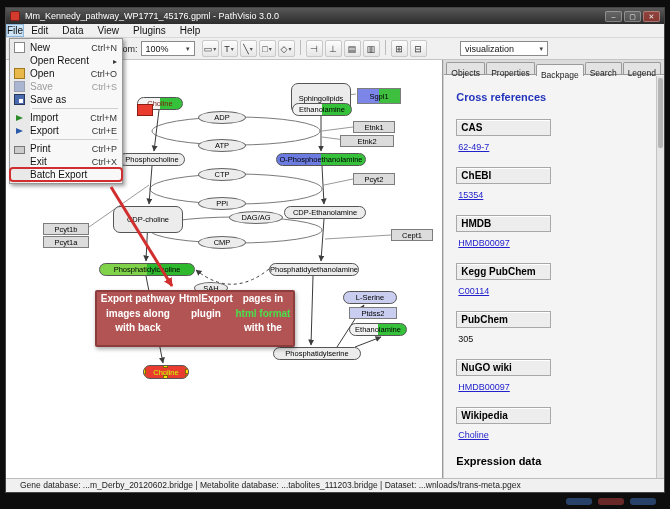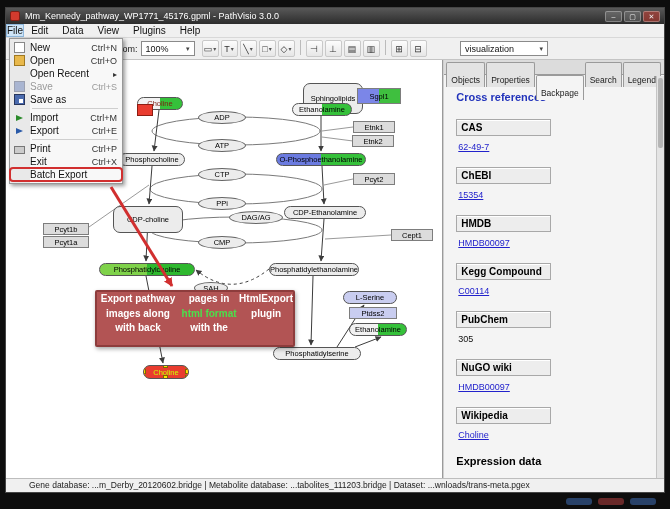--- a/index.html
+++ b/index.html
@@ -49,37 +49,37 @@
       font-size:7.5px; color:#000; white-space:nowrap; overflow:hidden; z-index:2; }
   .pn-met { background:#ececec; border:1px solid #555; border-radius:7px; }
   .pn-gene { background:#dcdcdc; border:1px solid #7d7d7d; }
   .pn-ellipse { background:#ececec; border:1px solid #666; border-radius:50%; }
   .pn-redbox { background:#e93c2f; border:1px solid #8d1d12; }
   .handle { position:absolute; width:5px; height:5px; background:#ffe400; border:1px solid #7a6a00; z-index:4; }
 
   
   #panel { flex:1; background:#f4f4f4; position:relative; border-left:1px solid #cfcfcf; }
   #panel-tabs { display:flex; background:#dcdcdc; border-bottom:1px solid #9a9a9a; padding:2px 2px 0 2px; height:15px; }
-  .tab { font-size:8.5px; padding:12px 4px; background:#e3e3e3; border:1px solid #9a9a9a; border-bottom:none; margin-right:1px; color:#222;
+  .tab { font-size:8.5px; padding:5px 4px; background:#e3e3e3; border:1px solid #9a9a9a; border-bottom:none; margin-right:1px; color:#222;
          border-radius:2px 2px 0 0; }
-  .tab.active { background:#f4f4f4; position:relative; top:13px; }
+  .tab.active { background:#f4f4f4; position:relative; top:2px; }
   #panel-body { padding:10px 12px; }
   #bp-heading { color:#2233bb; font-weight:bold; font-size:11px; margin:6px 0 16px 0; }
   .bp-sec { margin-bottom:13px; }
   .bp-head { width:95px; background:#ededed; border:1px solid #a8a8a8; padding:2px 4px; font-weight:bold; font-size:10px; color:#000;
              box-shadow:0 1px 0 #fff inset; }
   .bp-link { display:inline-block; margin:5px 0 0 2px; color:#2222cc; text-decoration:underline; font-size:9px; }
   .bp-val { display:inline-block; margin:5px 0 0 2px; color:#111; font-size:9px; }
   #bp-footer { font-weight:bold; font-size:11px; color:#000; margin-top:4px; }
   #panel-scrollbar { position:absolute; right:0; top:16px; bottom:0; width:8px; background:#e4e4e4; border-left:1px solid #c4c4c4; }
   #panel-scroll-thumb { position:absolute; top:2px; left:1px; width:5px; height:70px; background:#b5b5b5; border-radius:2px; }
 
   
   #statusbar { position:absolute; left:0; right:0; bottom:0; height:14px; background:#f0f0f0; border-top:1px solid #bdbdbd;
-               font-size:8.5px; color:#222; padding:1px 23px; white-space:nowrap; overflow:hidden; }
+               font-size:8.5px; color:#222; padding:1px 14px; white-space:nowrap; overflow:hidden; }
 
   
   #file-menu { position:absolute; left:3px; top:30px; width:114px; background:linear-gradient(90deg,#e9e9e9 20px,#f8f8f8 20px);
                border:1px solid #979797; box-shadow:2px 2px 4px rgba(0,0,0,.4); z-index:40; padding:2px 0; }
   .fm-row { display:flex; align-items:center; height:13px; padding:0 5px 0 2px; font-size:10px; color:#111; position:relative; }
   .fm-row.disabled { color:#9a9a9a; }
   .fm-row.highlighted { outline:2px solid #d12f2f; outline-offset:-1px; border-radius:3px; }
   .fm-label { flex:1; }
   .fm-short { font-size:9px; color:#333; margin-left:0; }
   .fm-row.disabled .fm-short { color:#9a9a9a; }
@@ -187,29 +187,29 @@
               <line class="edge" x1="348" y1="280" x2="374" y2="270" marker-end="url(#arr)"></line>
               <line class="edge thin" x1="82" y1="160" x2="142" y2="118"></line>
               <line class="edge thin" x1="346" y1="60" x2="315" y2="64"></line>
               <line class="edge thin" x1="346" y1="74" x2="315" y2="70"></line>
               <line class="edge thin" x1="346" y1="112" x2="317" y2="118"></line>
               <line class="edge thin" x1="384" y1="168" x2="318" y2="172"></line>
               <line class="edge thin" x1="349" y1="27" x2="314" y2="31"></line>
             </g>
         </svg>
         <div id="pathway-nodes">
-            <div class="pnode pn-met" style="left: 296px; top: 16px; width: 60px; height: 31px;">Sphingolipids</div>
+            <div class="pnode pn-met" style="left: 284px; top: 16px; width: 60px; height: 31px;">Sphingolipids</div>
             <div class="pnode pn-gene" style="left: 350px; top: 21px; width: 44px; height: 16px; background: linear-gradient(90deg, rgb(123, 134, 232) 50%, rgb(63, 191, 63) 50%);">Sgpl1</div>
             <div class="pnode pn-met" style="left: 130px; top: 30px; width: 46px; height: 13px; background: linear-gradient(90deg, rgb(242, 242, 242) 50%, rgb(53, 193, 58) 50%); color: rgb(125, 29, 18);">Choline</div>
             <div class="pnode pn-redbox" style="left: 130px; top: 37px; width: 16px; height: 12px;"></div>
             <div class="pnode pn-met" style="left: 285px; top: 36px; width: 60px; height: 13px; background: linear-gradient(90deg, rgb(242, 242, 242) 50%, rgb(53, 193, 58) 50%);">Ethanolamine</div>
             <div class="pnode pn-ellipse" style="left: 191px; top: 44px; width: 48px; height: 13px;">ADP</div>
             <div class="pnode pn-gene" style="left: 346px; top: 54px; width: 42px; height: 12px;">Etnk1</div>
             <div class="pnode pn-ellipse" style="left: 191px; top: 72px; width: 48px; height: 13px;">ATP</div>
-            <div class="pnode pn-gene" style="left: 345px; top: 68px; width: 42px; height: 12px;">Etnk2</div>
+            <div class="pnode pn-gene" style="left: 333px; top: 68px; width: 54px; height: 12px;">Etnk2</div>
             <div class="pnode pn-met" style="left: 112px; top: 86px; width: 66px; height: 13px;">Phosphocholine</div>
             <div class="pnode pn-met" style="left: 269px; top: 86px; width: 90px; height: 13px; background: linear-gradient(90deg, rgb(107, 123, 224) 50%, rgb(53, 193, 58) 50%);">O-Phosphoethanolamine</div>
             <div class="pnode pn-ellipse" style="left: 191px; top: 101px; width: 48px; height: 13px;">CTP</div>
             <div class="pnode pn-gene" style="left: 346px; top: 106px; width: 42px; height: 12px;">Pcyt2</div>
             <div class="pnode pn-ellipse" style="left: 191px; top: 130px; width: 48px; height: 13px;">PPi</div>
             <div class="pnode pn-met" style="left: 106px; top: 139px; width: 70px; height: 27px;">CDP-choline</div>
             <div class="pnode pn-ellipse" style="left: 222px; top: 144px; width: 54px; height: 13px;">DAG/AG</div>
             <div class="pnode pn-met" style="left: 277px; top: 139px; width: 82px; height: 13px;">CDP-Ethanolamine</div>
             <div class="pnode pn-gene" style="left: 36px; top: 156px; width: 46px; height: 12px;">Pcyt1b</div>
             <div class="pnode pn-gene" style="left: 36px; top: 169px; width: 46px; height: 12px;">Pcyt1a</div>
@@ -235,21 +235,21 @@
           <div class="tab active">Backpage</div>
           <div class="tab">Search</div>
           <div class="tab">Legend</div>
         </div>
       <div id="panel-body">
         <div id="bp-heading">Cross references</div>
         <div id="backpage-sections">
             <div class="bp-sec"><div class="bp-head">CAS</div><div class="bp-link">62-49-7</div></div>
             <div class="bp-sec"><div class="bp-head">ChEBI</div><div class="bp-link">15354</div></div>
             <div class="bp-sec"><div class="bp-head">HMDB</div><div class="bp-link">HMDB00097</div></div>
-            <div class="bp-sec"><div class="bp-head">Kegg Compound</div><div class="bp-link">C00114</div></div>
+            <div class="bp-sec"><div class="bp-head">Kegg PubChem</div><div class="bp-link">C00114</div></div>
             <div class="bp-sec"><div class="bp-head">PubChem</div><div class="bp-val">305</div></div>
             <div class="bp-sec"><div class="bp-head">NuGO wiki</div><div class="bp-link">HMDB00097</div></div>
             <div class="bp-sec"><div class="bp-head">Wikipedia</div><div class="bp-link">Choline</div></div>
           </div>
         <div id="bp-footer">Expression data</div>
       </div>
       <div id="panel-scrollbar">
         <div id="panel-scroll-thumb"></div>
       </div>
     </div>
@@ -257,28 +257,28 @@
 
   <div id="statusbar">Gene database: ...m_Derby_20120602.bridge | Metabolite database: ...tabolites_111203.bridge | Dataset: ...wnloads/trans-meta.pgex</div>
 
   <div id="file-menu">
       <div class="fm-row">
         <div class="mi mi-new-icon"></div>
         <div class="fm-label">New</div>
         <div class="fm-short">Ctrl+N</div>
       </div>
       <div class="fm-row">
+        <div class="mi"></div>
+        <div class="fm-label">Open Recent</div>
+        <div class="fm-sub"></div>
+      </div>
+      <div class="fm-row">
         <div class="mi mi-open-icon"></div>
         <div class="fm-label">Open</div>
         <div class="fm-short">Ctrl+O</div>
-      </div>
-      <div class="fm-row">
-        <div class="mi"></div>
-        <div class="fm-label">Open Recent</div>
-        <div class="fm-sub"></div>
       </div>
       <div class="fm-row disabled">
         <div class="mi mi-save-icon"></div>
         <div class="fm-label">Save</div>
         <div class="fm-short">Ctrl+S</div>
       </div>
       <div class="fm-row">
         <div class="mi mi-saveas-icon"></div>
         <div class="fm-label">Save as</div>
       </div>
@@ -314,22 +314,22 @@
     <defs>
       <marker id="arr-red" markerWidth="10" markerHeight="10" refX="8" refY="4.5" orient="auto" markerUnits="userSpaceOnUse">
         <path d="M0,0 L9,4.5 L0,9 Z" fill="#d12f2f"></path>
       </marker>
     </defs>
     <line id="red-arrow" stroke="#d12f2f" stroke-width="3" marker-end="url(#arr-red)" x1="105" y1="179" x2="166" y2="278"></line>
   </svg>
 
   <div id="callout" style="background: rgb(178, 84, 84);">
     <div class="callout-line"><span>Export pathway images along with back</span></div>
+    <div class="callout-line"><span>HtmlExport plugin</span></div>
     <div class="callout-line"><span>pages in </span><span class="green" style="color: rgb(75, 224, 75);">html format</span><span> with the</span></div>
-    <div class="callout-line"><span>HtmlExport plugin</span></div>
   </div>
 
 </div>
 
 <div id="frame-bottom">
   <div class="fw"></div>
   <div class="fw red"></div>
   <div class="fw"></div>
 </div>
 

